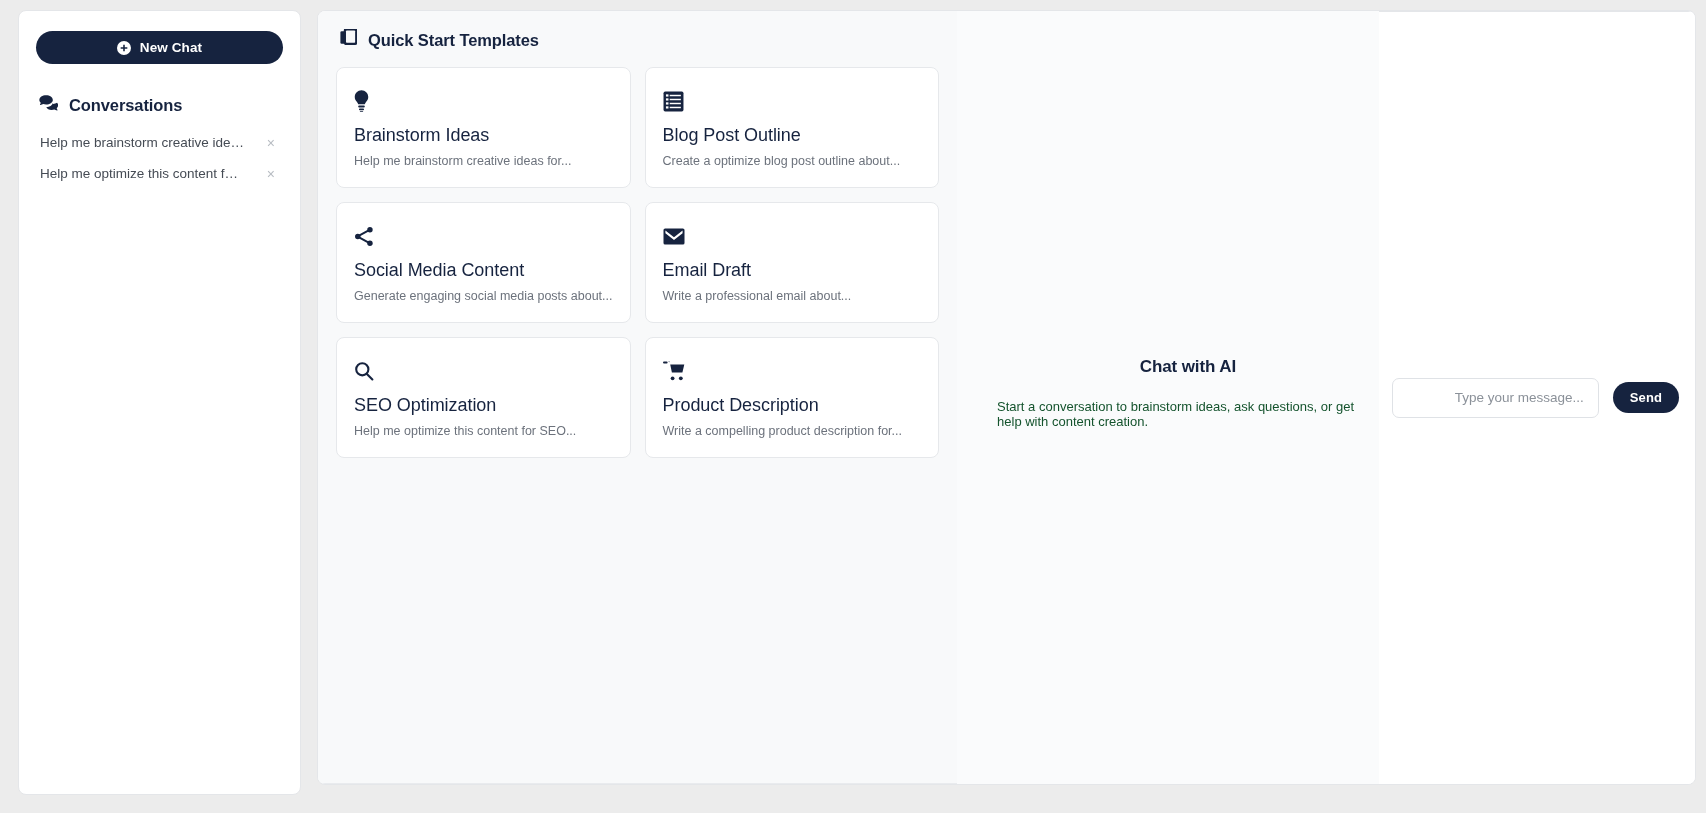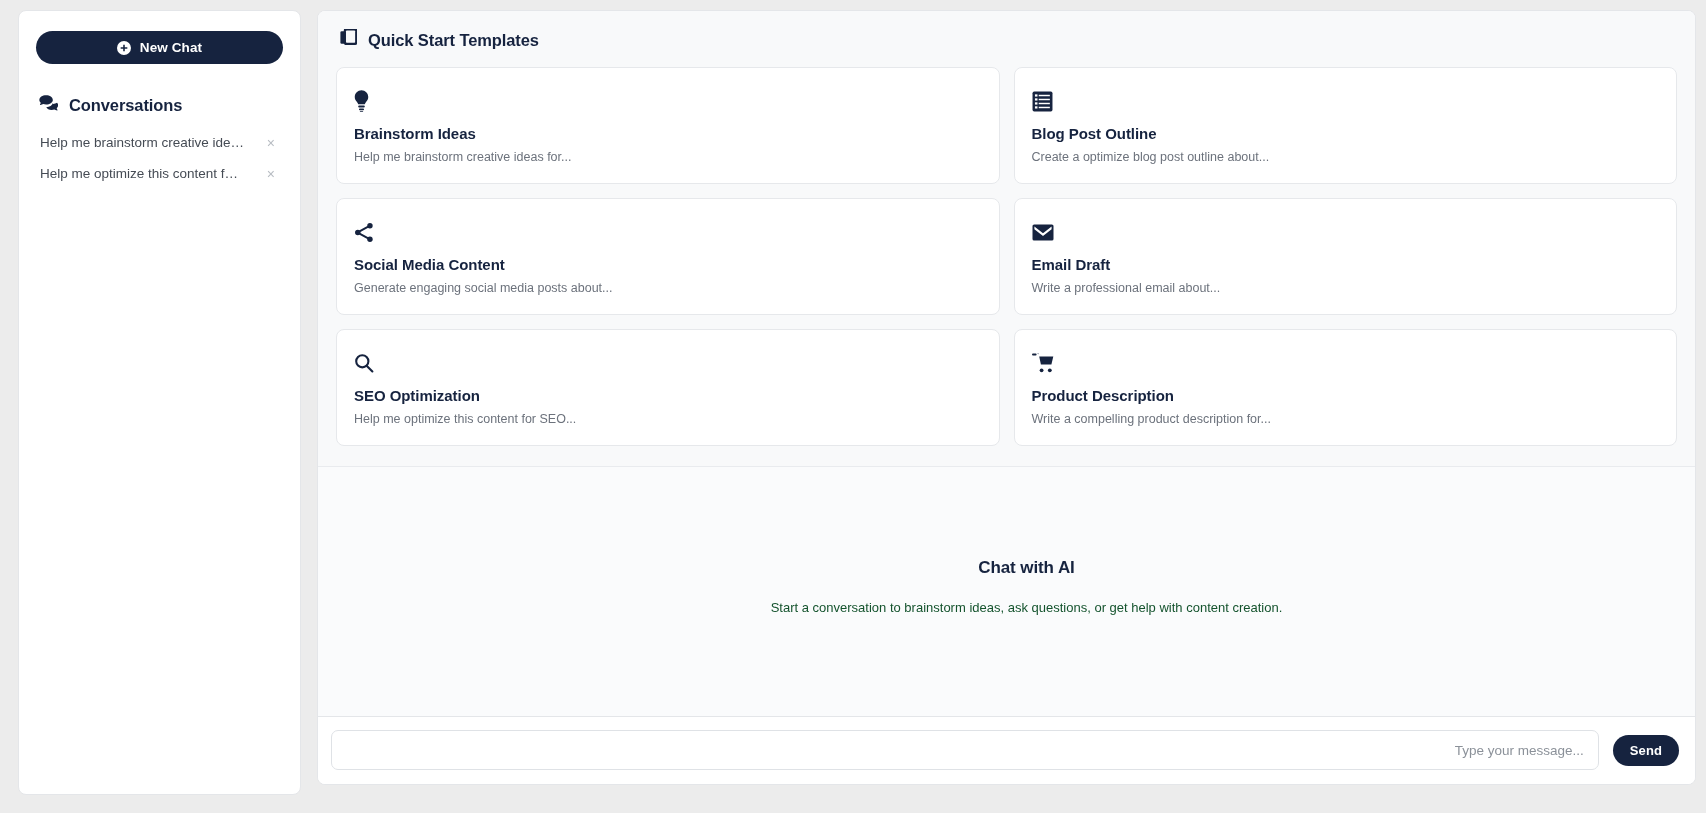--- a/index.html
+++ b/index.html
@@ -96,21 +96,21 @@
     user-select: none;
   }
 
   
   .main {
     flex: 1;
     background: #ffffff;
     border: 1px solid #e4e6e9;
     border-radius: 8px;
     display: flex;
-    flex-direction: column;
+    flex-direction: row;
     height: 775px;
     overflow: hidden;
   }
 
   
   .templates {
     background: #f8f9fa;
     border-bottom: 1px solid #e9ebee;
     padding: 18px 18px 20px 18px;
   }
@@ -146,22 +146,22 @@
 
   .tpl-icon {
     height: 26px;
     display: flex;
     align-items: center;
     margin-bottom: 11px;
   }
   .tpl-icon svg { display: block; }
 
   .tpl-title {
-    font-size: 15px;
-    font-weight: bold;
+    font-size: 18px;
+    font-weight: normal;
     color: #16233f;
     margin-bottom: 8px;
     letter-spacing: -0.05px;
   }
   .tpl-desc {
     font-size: 12.5px;
     color: #6c727c;
   }
 
   

